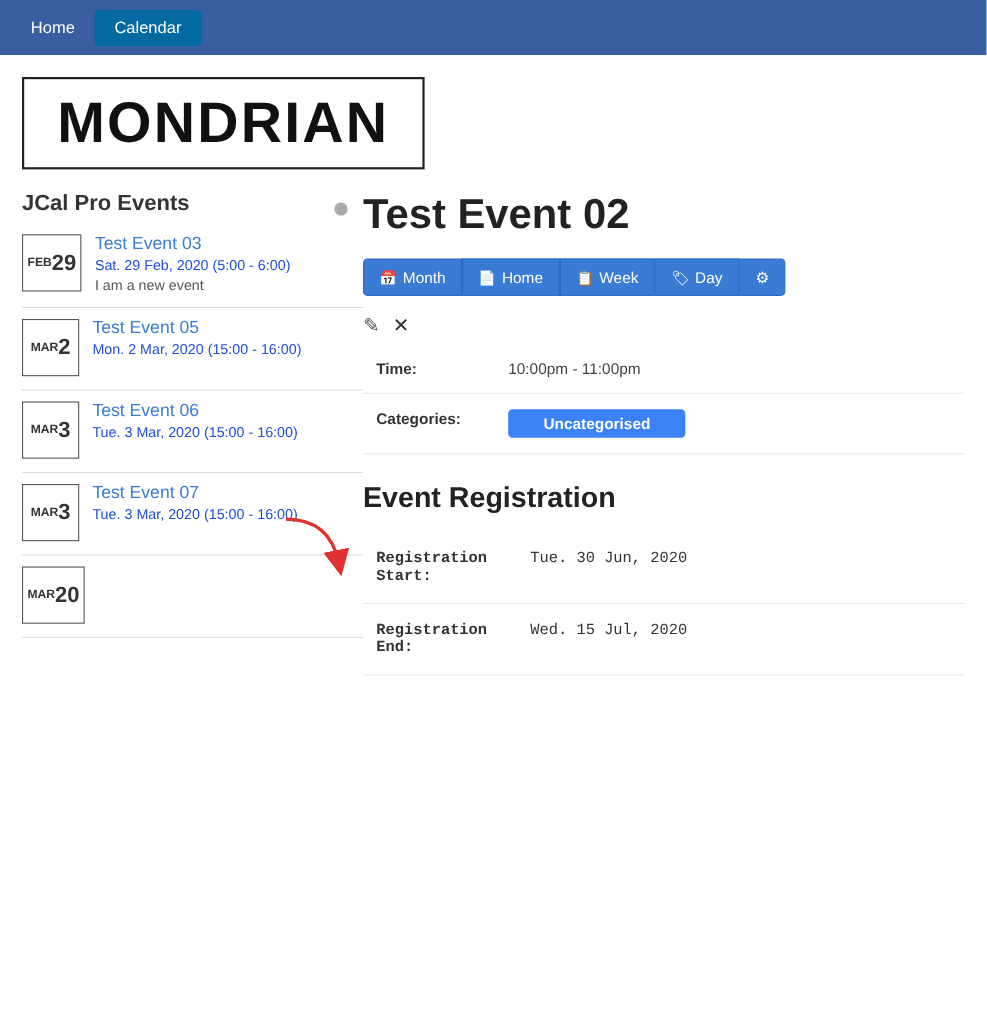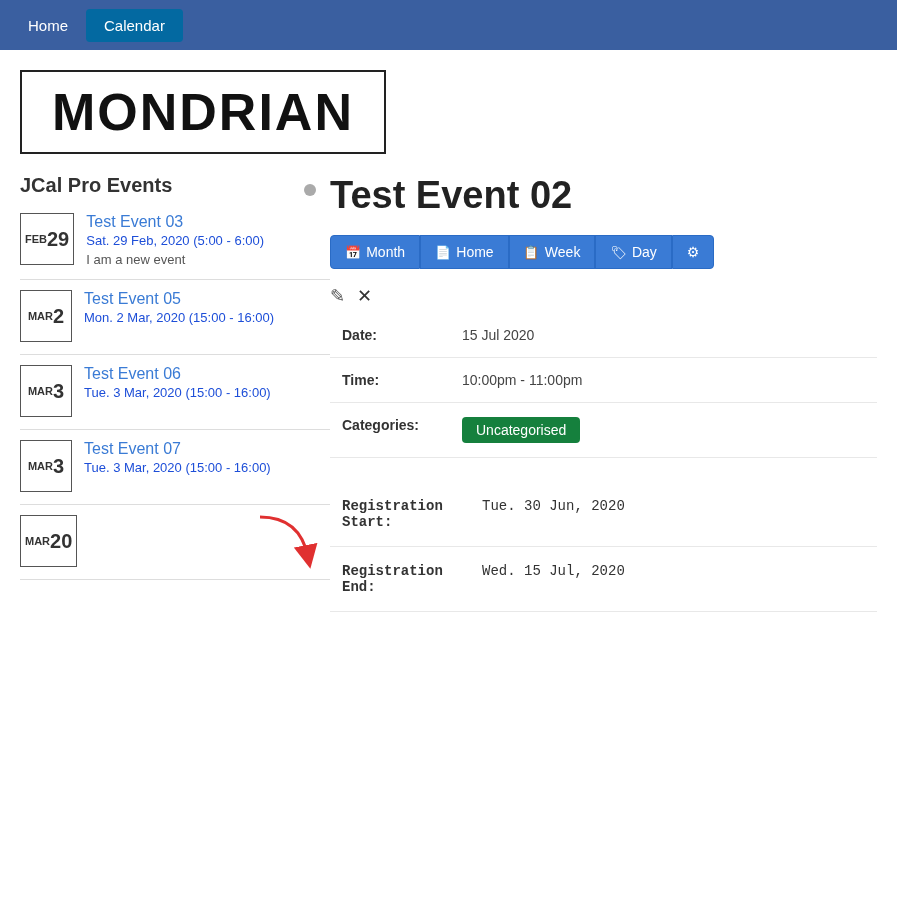--- a/index.html
+++ b/index.html
@@ -184,26 +184,27 @@
     }
     .detail-table td:first-child {
       font-weight: bold;
       width: 120px;
       color: #333;
     }
     .detail-table td:last-child {
       color: #444;
     }
     .cat-badge {
-      background: #15803d;
+      background: #3b82f6;
       color: #fff;
-      padding: 5px 14px;
+      padding: 5px 32px;
       border-radius: 4px;
       font-size: 14px;
       display: inline-block;
+      font-weight: bold;
     }
 
     
     .arrow-annotation {
       position: relative;
     }
 
     
     .reg-section-title {
       font-size: 26px;
@@ -330,24 +331,20 @@
       </button>
     </div>
 
     <div class="action-icons">
       <span class="action-icon edit">✎</span>
       <span class="action-icon del">✕</span>
     </div>
 
     <table class="detail-table">
       <tbody>
-          <tr>
-        <td>Date:</td>
-        <td>15 Jul 2020</td>
-      </tr>
       <tr>
         <td>Time:</td>
         <td>10:00pm - 11:00pm</td>
       </tr>
       <tr>
         <td>Categories:</td>
         <td>
           <span class="cat-badge">Uncategorised</span>
         </td>
       </tr>
@@ -358,20 +355,21 @@
 
       <svg width="70" height="60" style="position:absolute; left:-80px; top:30px;" viewBox="0 0 70 60">
         <defs>
           <marker id="arrowhead" markerWidth="8" markerHeight="8" refX="4" refY="4" orient="auto">
             <path d="M0,0 L8,4 L0,8 Z" fill="#e03030"></path>
           </marker>
         </defs>
         <path d="M10,5 Q50,5 58,45" stroke="#e03030" stroke-width="3" fill="none" marker-end="url(#arrowhead)"></path>
       </svg>
 
+      <h2 class="reg-section-title">Event Registration</h2>
       <table class="reg-table">
         <tbody>
             <tr>
           <td>Registration Start:</td>
           <td>Tue. 30 Jun, 2020</td>
         </tr>
         <tr>
           <td>Registration End:</td>
           <td>Wed. 15 Jul, 2020</td>
         </tr>

